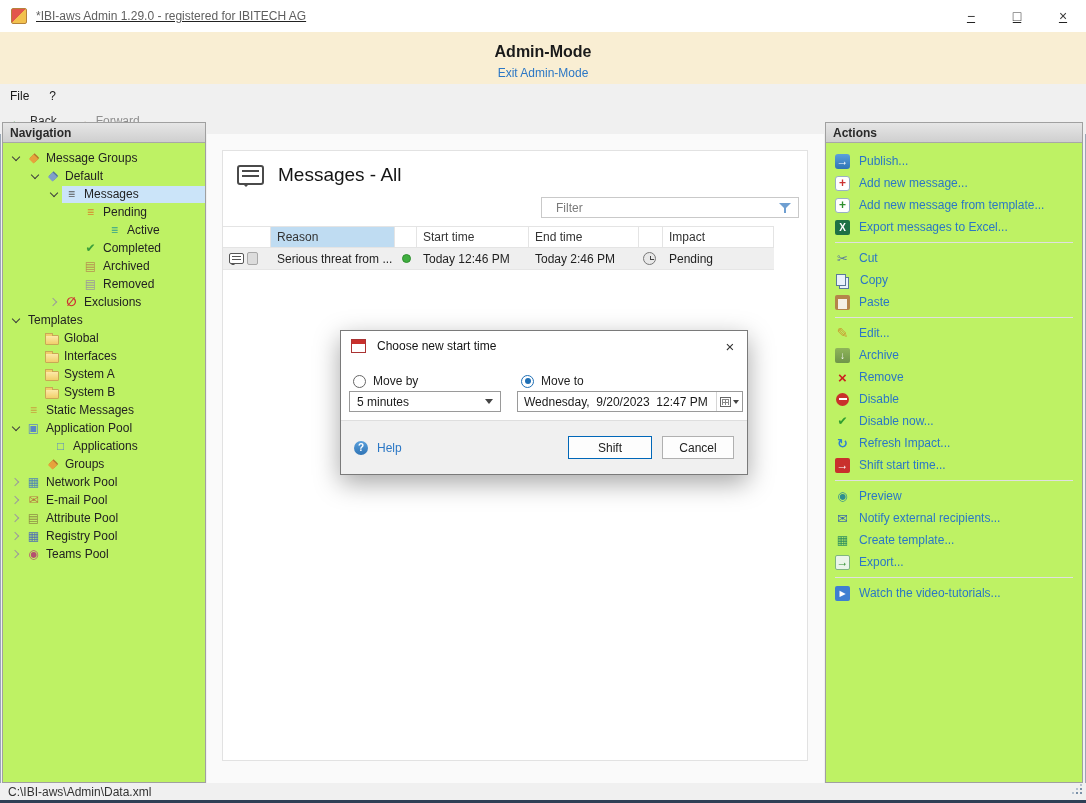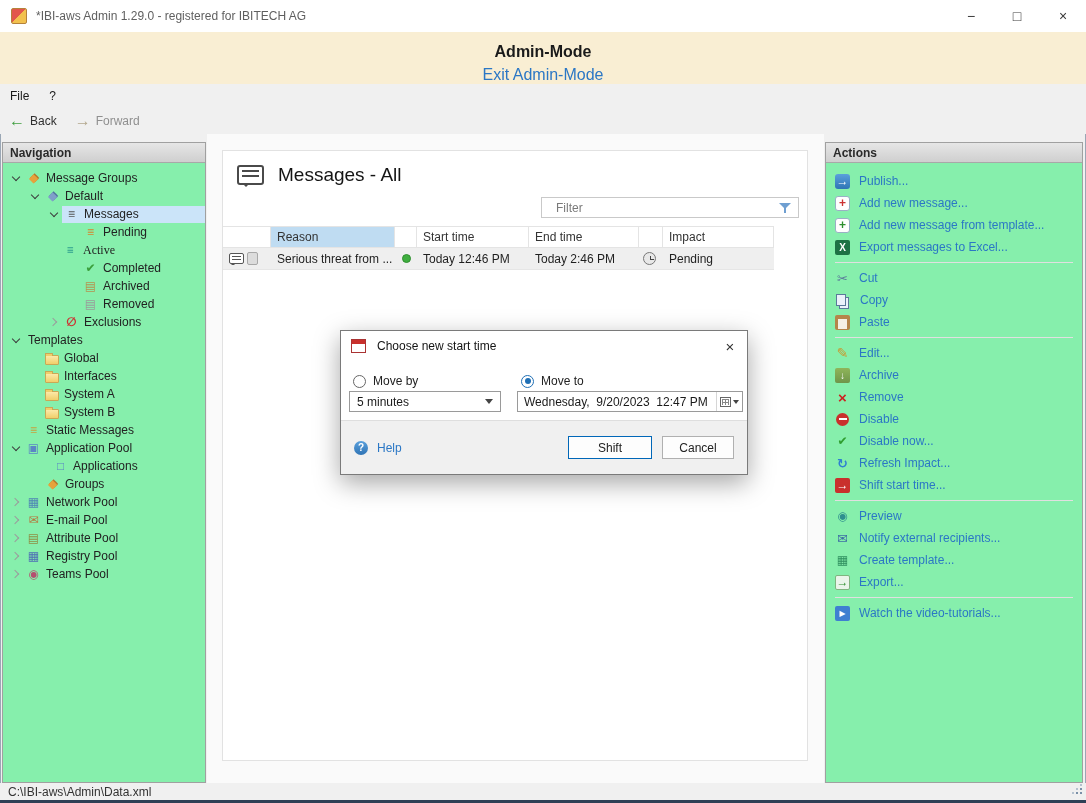--- a/index.html
+++ b/index.html
@@ -3,41 +3,41 @@
 <meta charset="utf-8">
 <style>
   * { box-sizing: border-box; margin: 0; padding: 0; }
   html,body { width:1086px; height:803px; overflow:hidden; }
   body {
     position:relative; background:#f0f0f0;
     font-family:"Liberation Sans","DejaVu Sans",sans-serif; font-size:12px; color:#222;
     box-shadow: inset 0 0 0 1px #9aa7b5;
   }
   
-  .titlebar { position:absolute; left:0; top:0; right:0; height:32px; background:#fff; display:flex; align-items:center; }
+  .titlebar { position:absolute; left:0; top:0; right:0; height:32px; background:#fff; display:flex; align-items:center;text-decoration:underline; }
   .app-icon { width:16px; height:16px; margin:0 9px 0 11px; border-radius:2px;
     background:linear-gradient(135deg,#e2574c 0 48%,#f2c14e 48% 100%); border:1px solid #b5823a; }
   .title-text { font-size:12px; color:#5f5f5f; }
   .win-controls { margin-left:auto; display:flex; height:100%; }
   .win-btn { width:46px; height:100%; display:flex; align-items:center; justify-content:center; font-size:14px; color:#3a3a3a; cursor:default; }
   
   .banner { position:absolute; left:0; top:32px; right:0; height:52px; background:#f9eed3; text-align:center; }
   .banner-title { font-weight:bold; font-size:16px; color:#1a1a1a; padding-top:11px; }
-  .banner-link { display:inline-block; color:#2b77c5; font-size:16px; margin-top:5px; cursor:pointer; }
+  .banner-link { display:inline-block; color:#2b77c5; font-size:12px; margin-top:5px; cursor:pointer; }
   
   .menubar { position:absolute; left:0; top:84px; right:0; height:24px; background:#f0f0f0; display:flex; align-items:center; }
   .menu-item { padding:4px 10px; color:#1a1a1a; }
   .toolbar { position:absolute; left:0; top:108px; right:0; height:26px; background:#f0f0f0; display:flex; align-items:center; }
   .tool-btn { display:flex; align-items:center; gap:5px; padding:0 9px; height:100%; }
   .arrow-back { color:#3f9e3f; font-weight:bold; font-size:16px; line-height:1; }
   .arrow-fwd { color:#b3a88e; font-weight:bold; font-size:16px; line-height:1; }
   .tool-label { color:#2f2f2f; }
   .tool-label.disabled { color:#8f8f8f; }
   
-  .panel { position:absolute; top:142px; bottom:20px; background:#86efac; border:1px solid #a0a0a0;text-align:center; }
+  .panel { position:absolute; top:122px; bottom:20px; background:#bef264; border:1px solid #a0a0a0;text-align:center; }
   .nav-panel { left:2px; width:204px; }
   .actions-panel { left:825px; right:3px; }
   .panel-header { height:20px; background:linear-gradient(#e6e6e6,#cfcfcf); border-bottom:1px solid #a8a8a8;
     display:flex; align-items:center; padding:0 7px; font-weight:bold; color:#2a2a2a; }
   
   .tree { padding-top:6px; overflow:hidden; }
   .tree-row { display:flex; align-items:center; height:18px; cursor:pointer; }
   .expander { width:15px; height:14px; position:relative; flex:none; }
   .expander.expanded::before { content:""; position:absolute; left:4px; top:3px; width:5px; height:5px;
     border-right:1.6px solid #3c3c3c; border-bottom:1.6px solid #3c3c3c; transform:rotate(45deg); }
@@ -240,21 +240,21 @@
           <span class="tree-label">Messages</span>
         </span>
       </div>
       <div class="tree-row" style="padding-left: 63px;">
         <span class="expander none"></span>
         <span class="tree-content">
           <span class="icon i-pending"></span>
           <span class="tree-label">Pending</span>
         </span>
       </div>
-      <div class="tree-row" style="padding-left: 43px; font-family: Liberation Serif, serif;">
+      <div class="tree-row" style="padding-left: 87px;">
         <span class="expander none"></span>
         <span class="tree-content">
           <span class="icon i-active"></span>
           <span class="tree-label">Active</span>
         </span>
       </div>
       <div class="tree-row" style="padding-left: 63px;">
         <span class="expander none"></span>
         <span class="tree-content">
           <span class="icon i-completed"></span>

